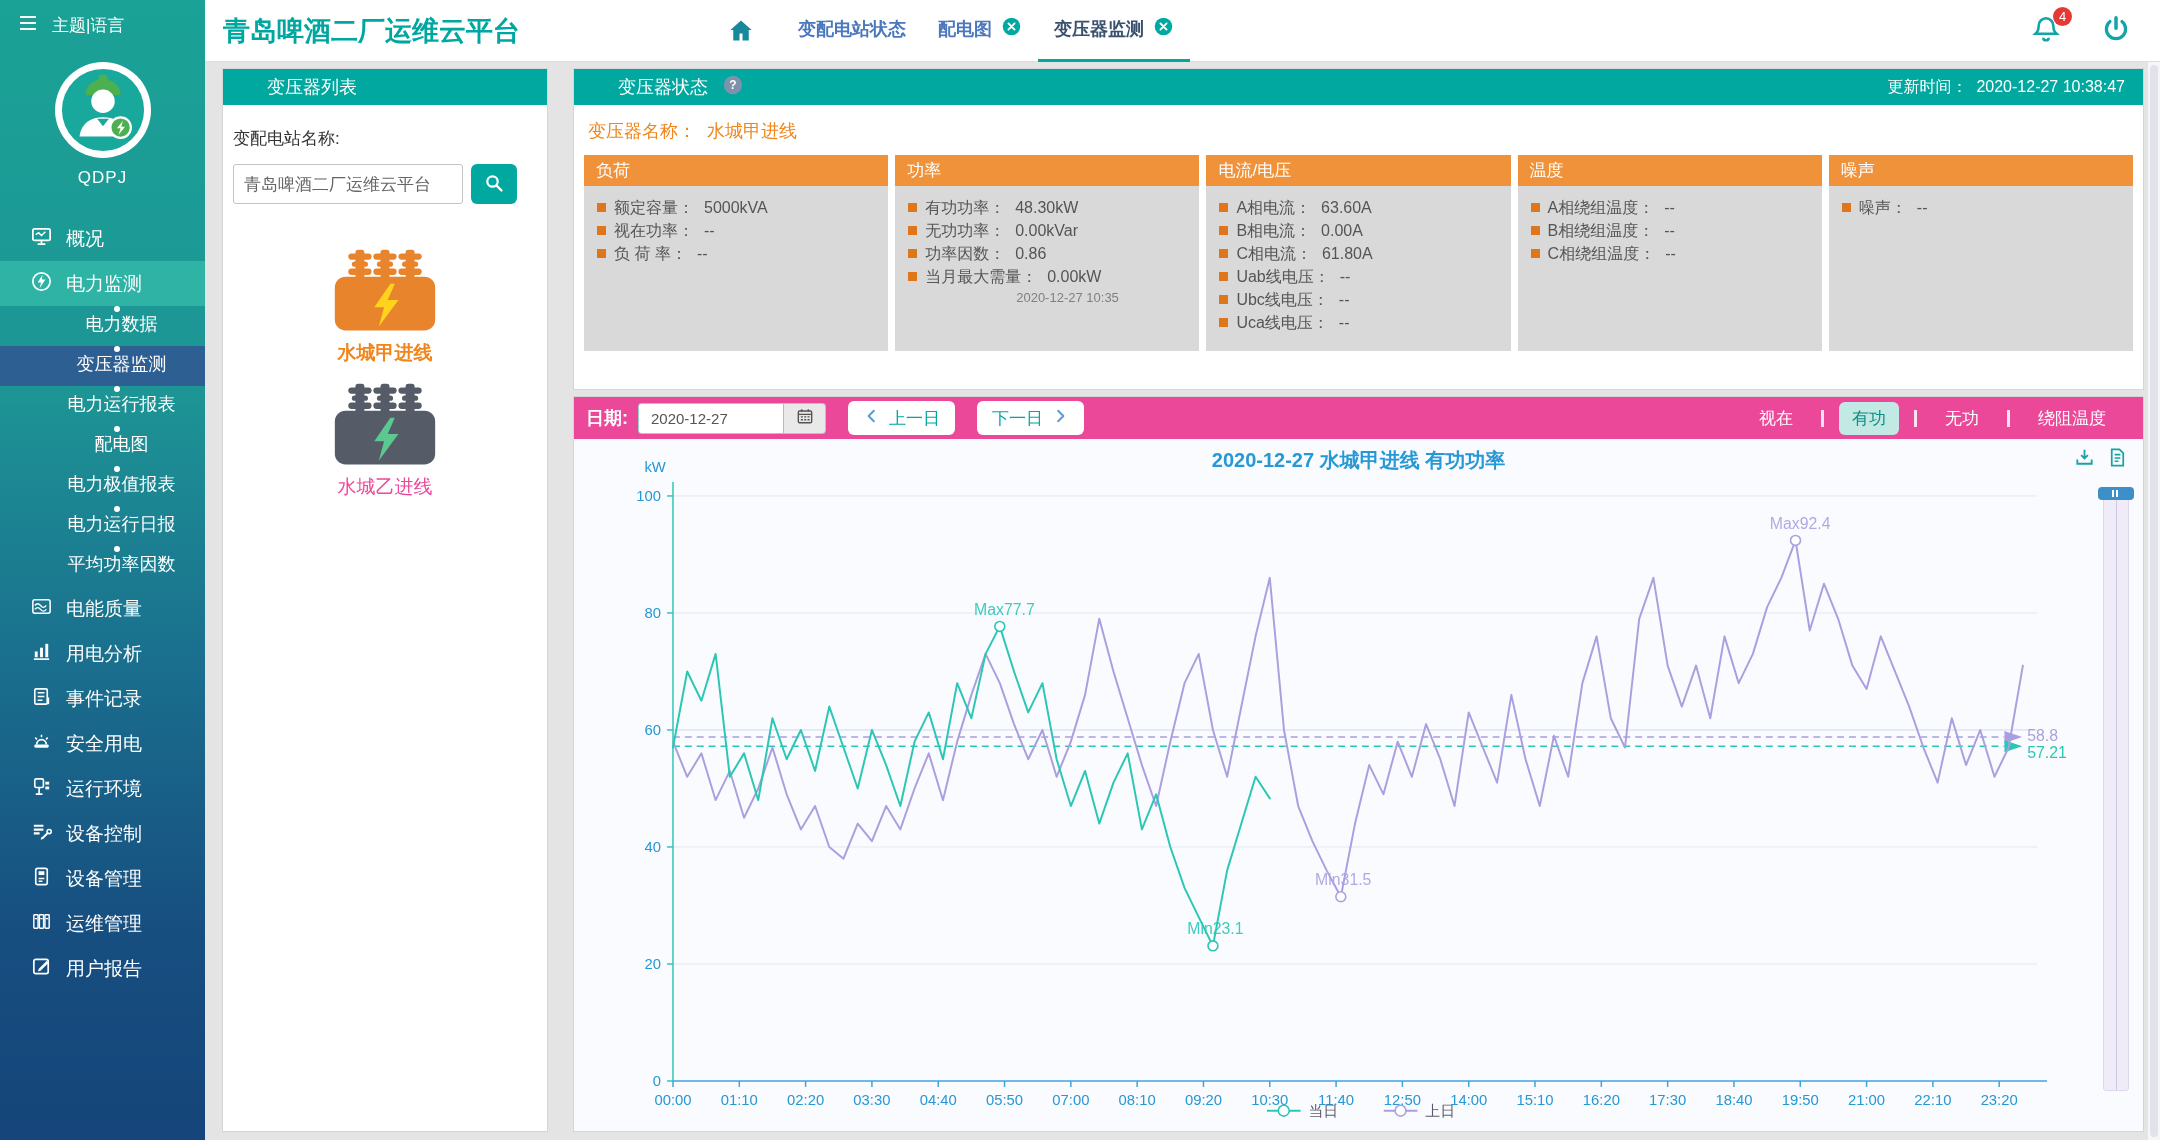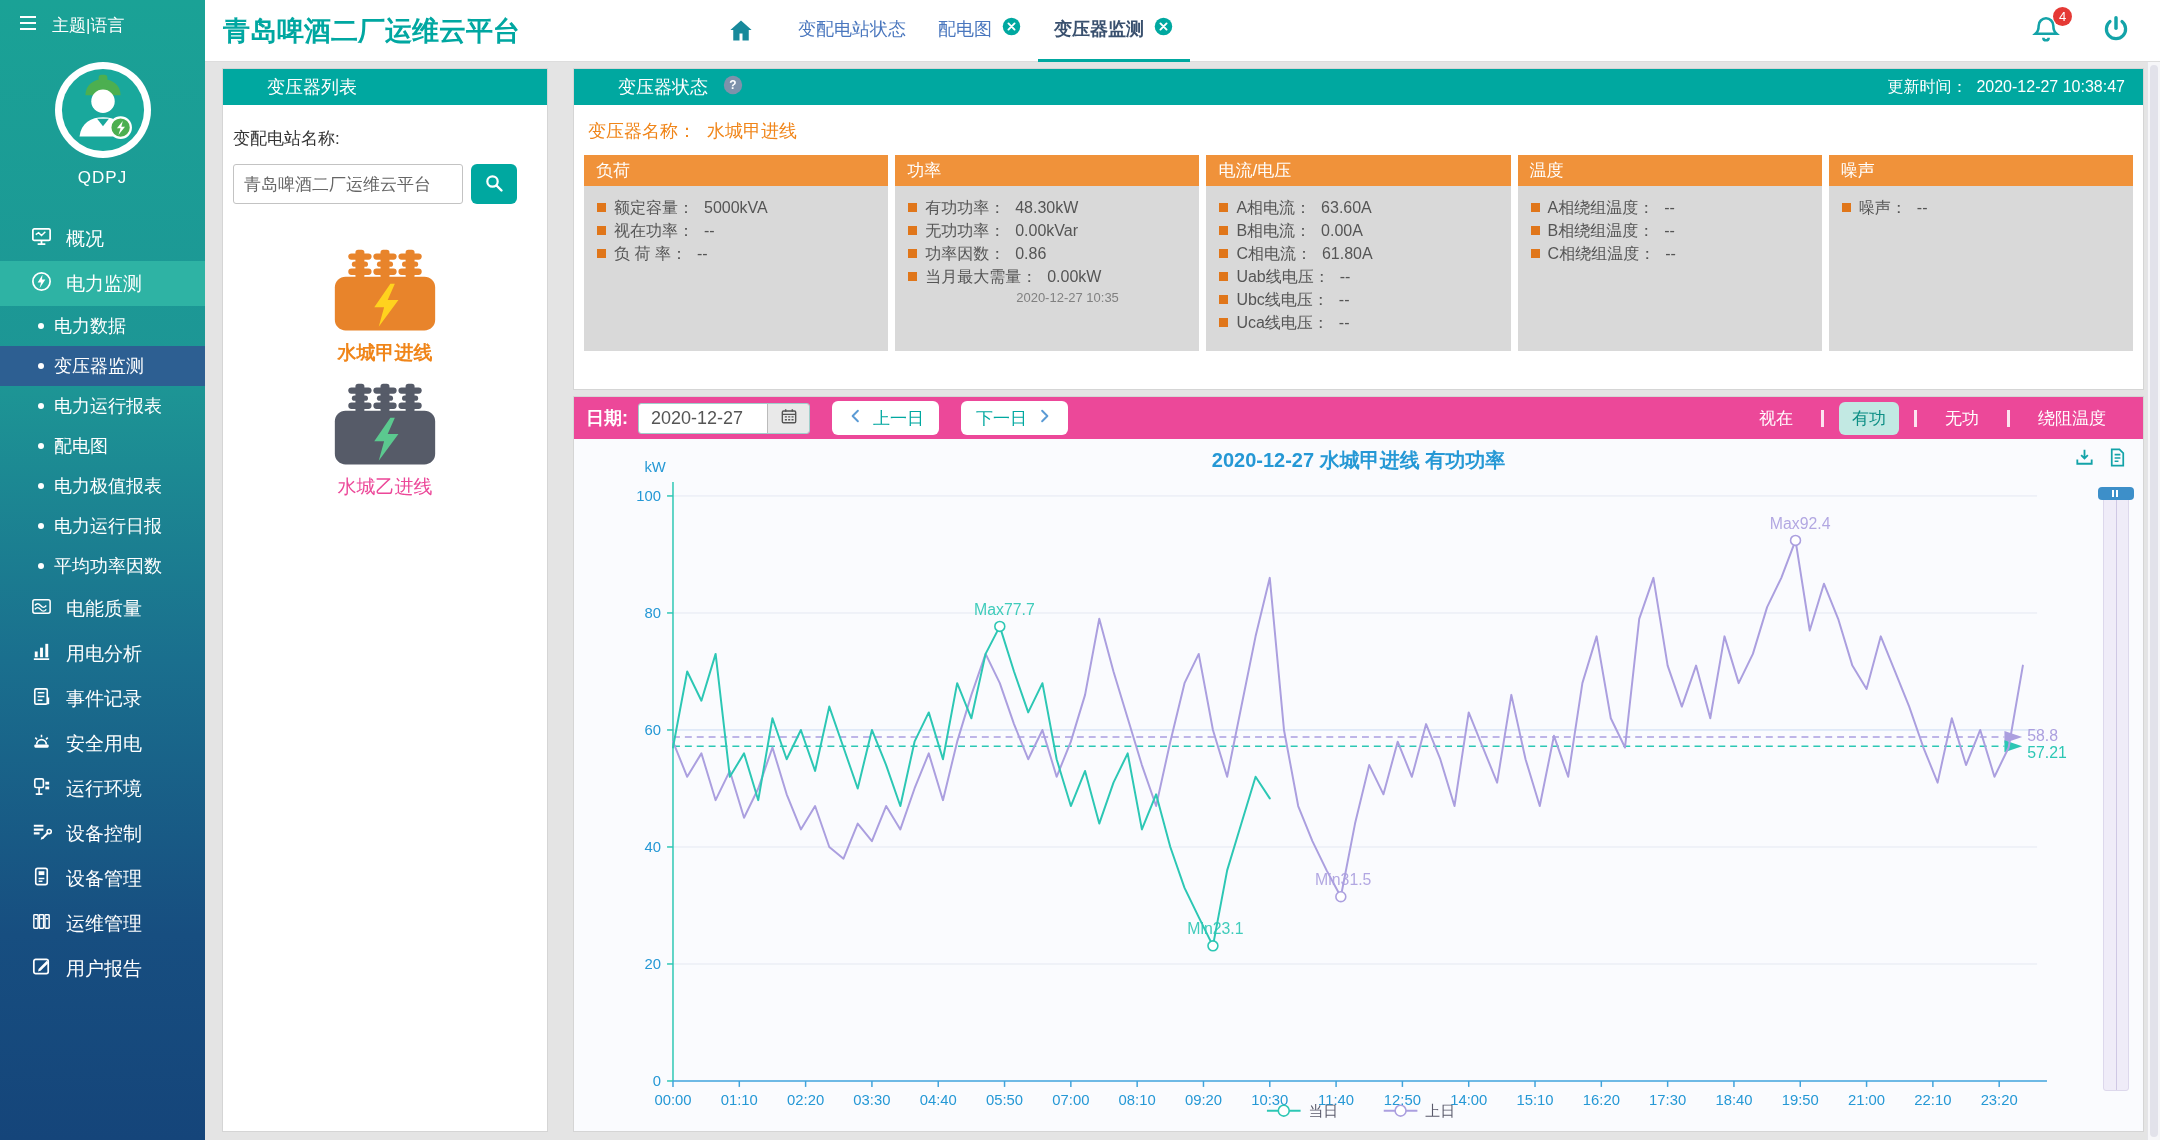--- a/index.html
+++ b/index.html
@@ -13,33 +13,33 @@
   .sidebar-top { height:50px; display:flex; align-items:center; padding-left:16px; gap:12px; font-size:17px; }
   .hamburger .ic { width:24px; height:24px; }
   .avatar-block { text-align:center; margin-top:12px; }
   .avatar { width:96px; height:96px; margin:0 auto; border-radius:50%; background:#fff; display:flex; align-items:center; justify-content:center; }
   .avatar svg { width:88px; height:88px; }
   .brand { margin-top:10px; font-size:17px; letter-spacing:1px; }
   nav { margin-top:28px; }
   .nav-item { display:flex; align-items:center; height:45px; padding-left:30px; font-size:19px; cursor:pointer; }
   .nav-item .ic { width:23px; height:23px; margin-right:13px; flex:0 0 auto; }
   .nav-item.active-parent { background:#2eb3a4; }
-  .nav-sub { display:flex; align-items:center; height:40px; padding-left:38px; font-size:18px; cursor:pointer; }
+  .nav-sub { display:flex; align-items:center; height:40px; padding-left:38px; font-size:18px; cursor:pointer;flex-direction:column; }
   .nav-sub .bullet { width:6px; height:6px; border-radius:50%; background:#fff; margin-right:10px; }
   .nav-sub.active { background:#2d5f92; }
 
   
   .topbar { position:absolute; left:205px; right:0; top:0; height:62px; background:#fff; border-bottom:1px solid #ddd;
     display:flex; align-items:center; }
   .topbar h1 { color:#00a7a1; font-size:27px; font-weight:bold; margin-left:18px; white-space:nowrap; }
   .tabs { display:flex; align-items:stretch; height:62px; margin-left:180px; }
   .tab-home { display:flex; align-items:center; padding:0 26px; cursor:pointer; }
   .tab-home .ic { width:30px; height:30px; }
   .tab { display:flex; align-items:center; padding:0 16px; font-size:18px; color:#4a77be; cursor:pointer;
-    border-bottom:3px solid transparent; gap:9px; }
+    border-bottom:3px solid transparent; gap:9px;font-weight:bold; }
   .tab.active { color:#39506e; font-weight:bold; border-bottom-color:#00a8a0; }
   .tab .ic { width:21px; height:21px; }
   .topbar-right { margin-left:auto; display:flex; align-items:center; gap:38px; padding-right:28px; }
   .bell-wrap { position:relative; cursor:pointer; }
   .bell-wrap .ic { width:32px; height:32px; }
   .badge { position:absolute; top:-6px; right:-10px; min-width:19px; height:19px; border-radius:10px; background:#e53935;
     color:#fff; font-size:13px; display:flex; align-items:center; justify-content:center; padding:0 4px; }
   .power-wrap .ic { width:32px; height:32px; cursor:pointer; }
 
   
@@ -73,21 +73,21 @@
   .mrow { display:flex; align-items:baseline; font-size:16px; color:#555; line-height:23px; }
   .mrow .sq { width:9px; height:9px; background:#e0761a; margin-right:8px; align-self:center; flex:0 0 auto; }
   .mrow .val { margin-left:10px; }
   .mnote { font-size:13px; color:#808080; margin:2px 0 0 108px; }
 
   
   .chart-card { flex:1; margin-top:6px; background:#fff; border:1px solid #d5d5d5; display:flex; flex-direction:column; }
   .chart-toolbar { height:42px; background:#ec4899; display:flex; align-items:center; padding:0 24px 0 12px; gap:10px; color:#fff; }
   .date-label { font-size:18px; font-weight:bold; }
   .date-group { display:flex; height:31px; border-radius:3px; overflow:hidden; border:1px solid #9fcfcb; }
-  .date-input { width:128px; border:none; font-size:18px; color:#555; padding:0 12px; font-family:inherit; }
+  .date-input { width:144px; border:none; font-size:15px; color:#555; padding:0 12px; font-family:inherit; }
   .cal-btn { width:42px; background:#e9e9e9; border-left:1px solid #bbb; display:flex; align-items:center; justify-content:center; cursor:pointer; }
   .cal-btn .ic { width:20px; height:20px; }
   .daybtn { height:34px; background:#fff; border:none; border-radius:6px; color:#00a8a0; font-size:17px; display:flex;
     align-items:center; gap:8px; padding:0 15px; margin-left:12px; cursor:pointer; font-family:inherit; }
   .daybtn .ic { width:18px; height:18px; }
   .modes { margin-left:auto; display:flex; align-items:center; gap:15px; }
   .mode { font-size:17px; cursor:pointer; padding:5px 13px; border-radius:6px; }
   .mode.active { background:#c2e9e3; color:#0d8f85; }
   .msep { width:3px; height:17px; background:rgba(255,255,255,.85); }
   .chart-body { position:relative; flex:1; background:#fafbfe; }

